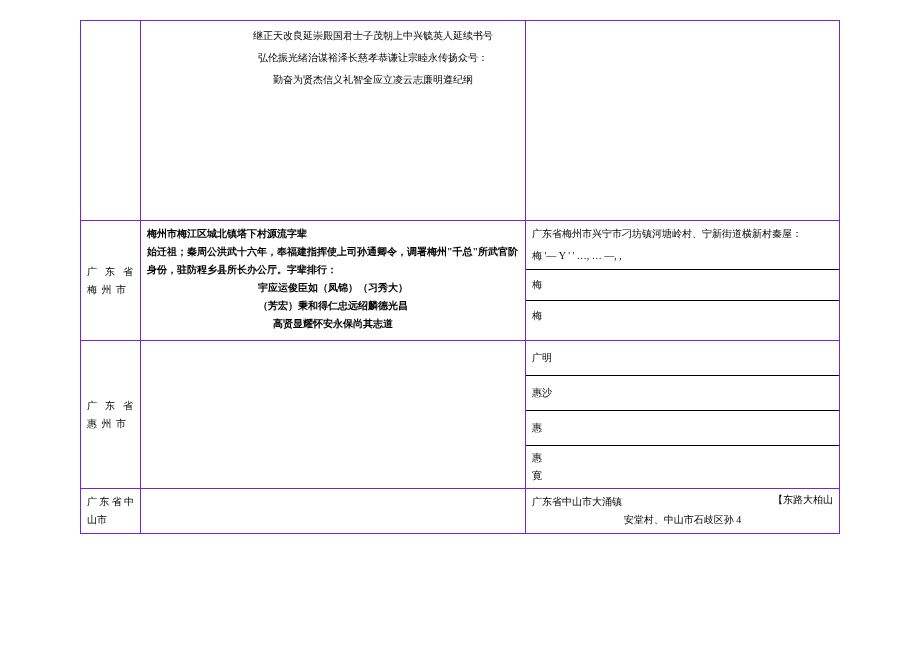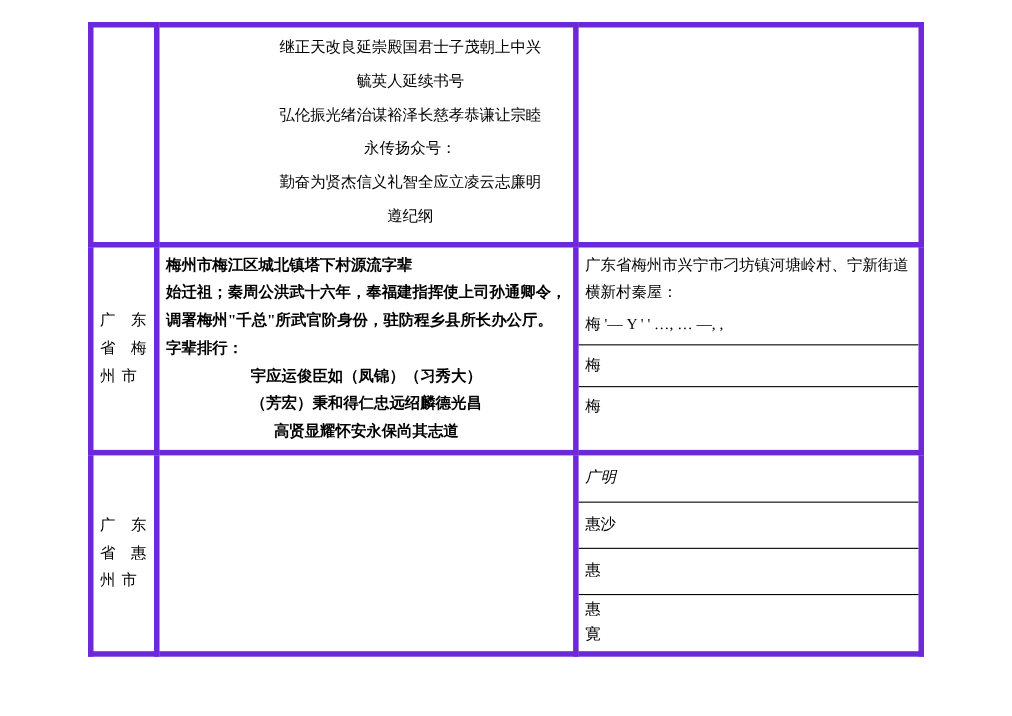--- a/index.html
+++ b/index.html
@@ -16,24 +16,24 @@
       height: 651px;
       position: relative;
       padding: 20px 80px;
     }
     table.outer {
       width: 100%;
       border-collapse: collapse;
       table-layout: fixed;
     }
     table.outer td {
-      border: 5px solid #6d28d9;
+      border: 1px solid #6d28d9;
       vertical-align: top;
       padding: 4px 6px;
-      font-size: 14px;
+      font-size: 10px;
       line-height: 1.8;
     }
     .col-region { width: 60px; text-align: justify; }
     .col-right { width: 314px; }
     .poem {
       text-align: center;
       padding-left: 100px;
       padding-right: 20px;
       line-height: 2.2;
     }
@@ -83,29 +83,41 @@
         <div style="padding:2px 6px;">梅</div>
       </td>
     </tr>
 
     <tr>
       <td class="col-region spaced middle-valign" style="height:110px;">
         <span>广 东 省 惠 州 市</span>
       </td>
       <td style="height:110px;"></td>
       <td class="col-right box-stack" style="height:110px; padding:0;">
-        <div style="padding:2px 6px;font-style:italic;">广明</div>
+        <div style="padding:2px 6px;">广明</div>
         <div class="rborder"></div>
         <div style="padding:2px 6px;">惠沙</div>
         <div class="rborder"></div>
         <div style="padding:2px 6px;">惠</div>
         <div class="rborder"></div>
         <div style="padding:0 6px; line-height:1.2;">惠</div>
         <div style="padding:0 6px; line-height:1.2;">寛</div>
       </td>
     </tr>
 
+    <tr>
+      <td class="col-region middle-valign" style="height:34px;">
+        <span>广东省中山市</span>
+      </td>
+      <td style="height:34px;"></td>
+      <td class="col-right" style="height:34px; position:relative;">
+        <span>广东省中山市大涌镇</span>
+        <span style="position:absolute; right:6px; top:2px;">【东路大柏山</span>
+        <br>
+        <span style="display:inline-block; text-align:center; width:100%;">安堂村、中山市石歧区孙 4</span>
+      </td>
+    </tr>
 
 
 
   </tbody>
     </table>
 </div>
 
 </body></html>

